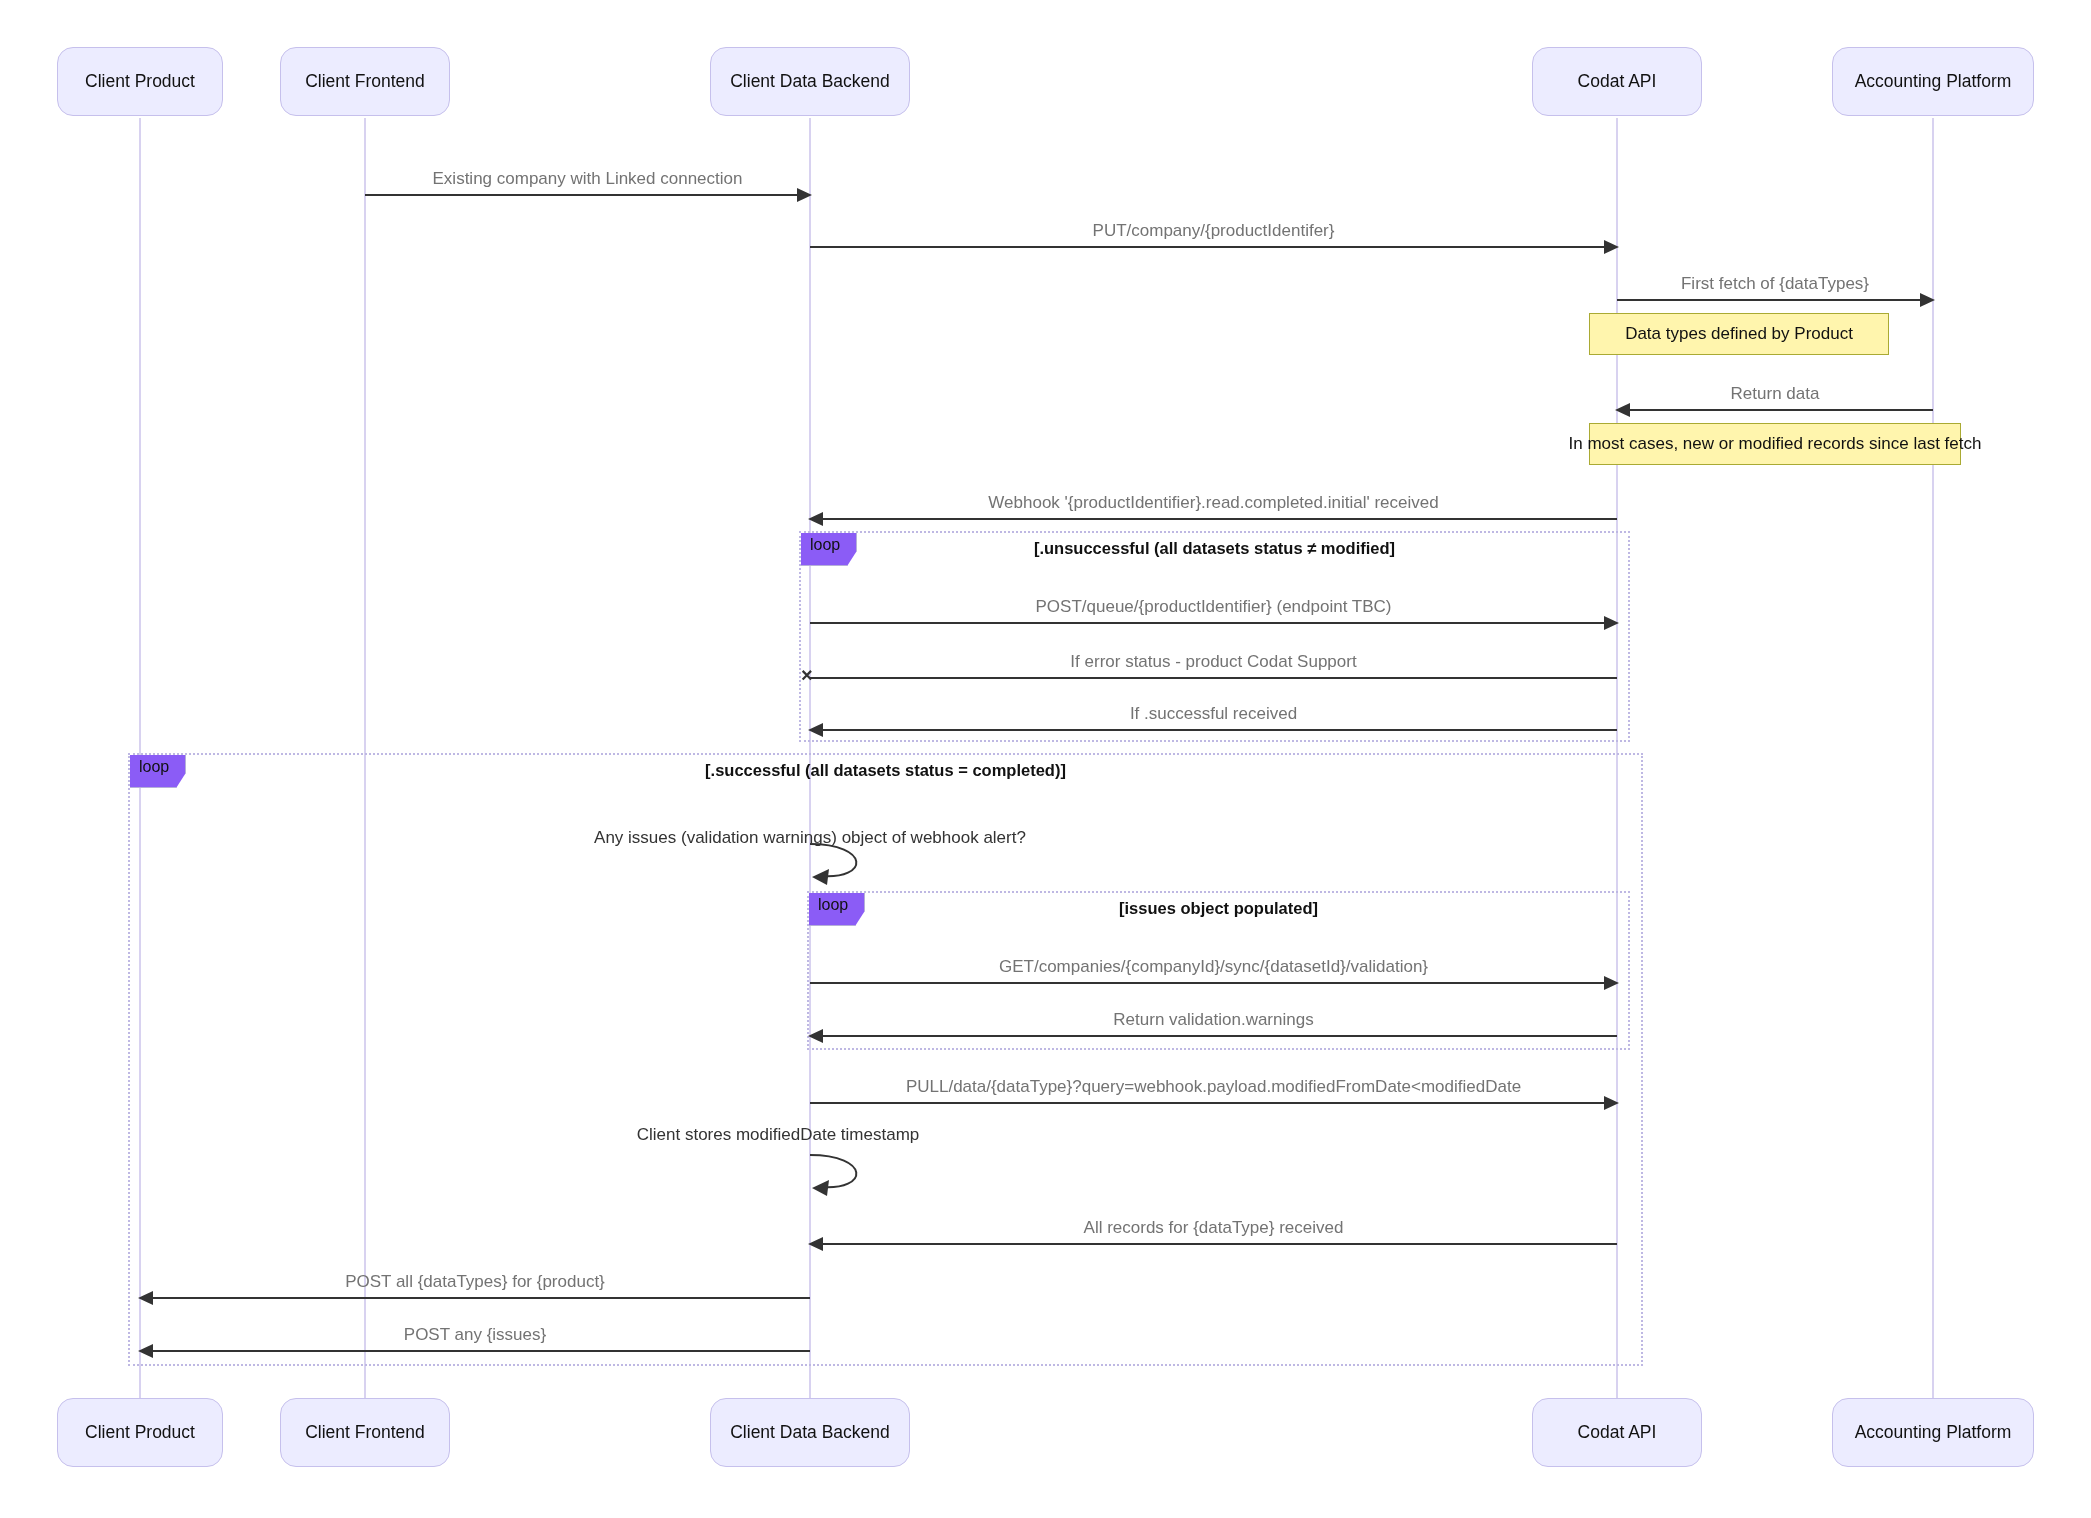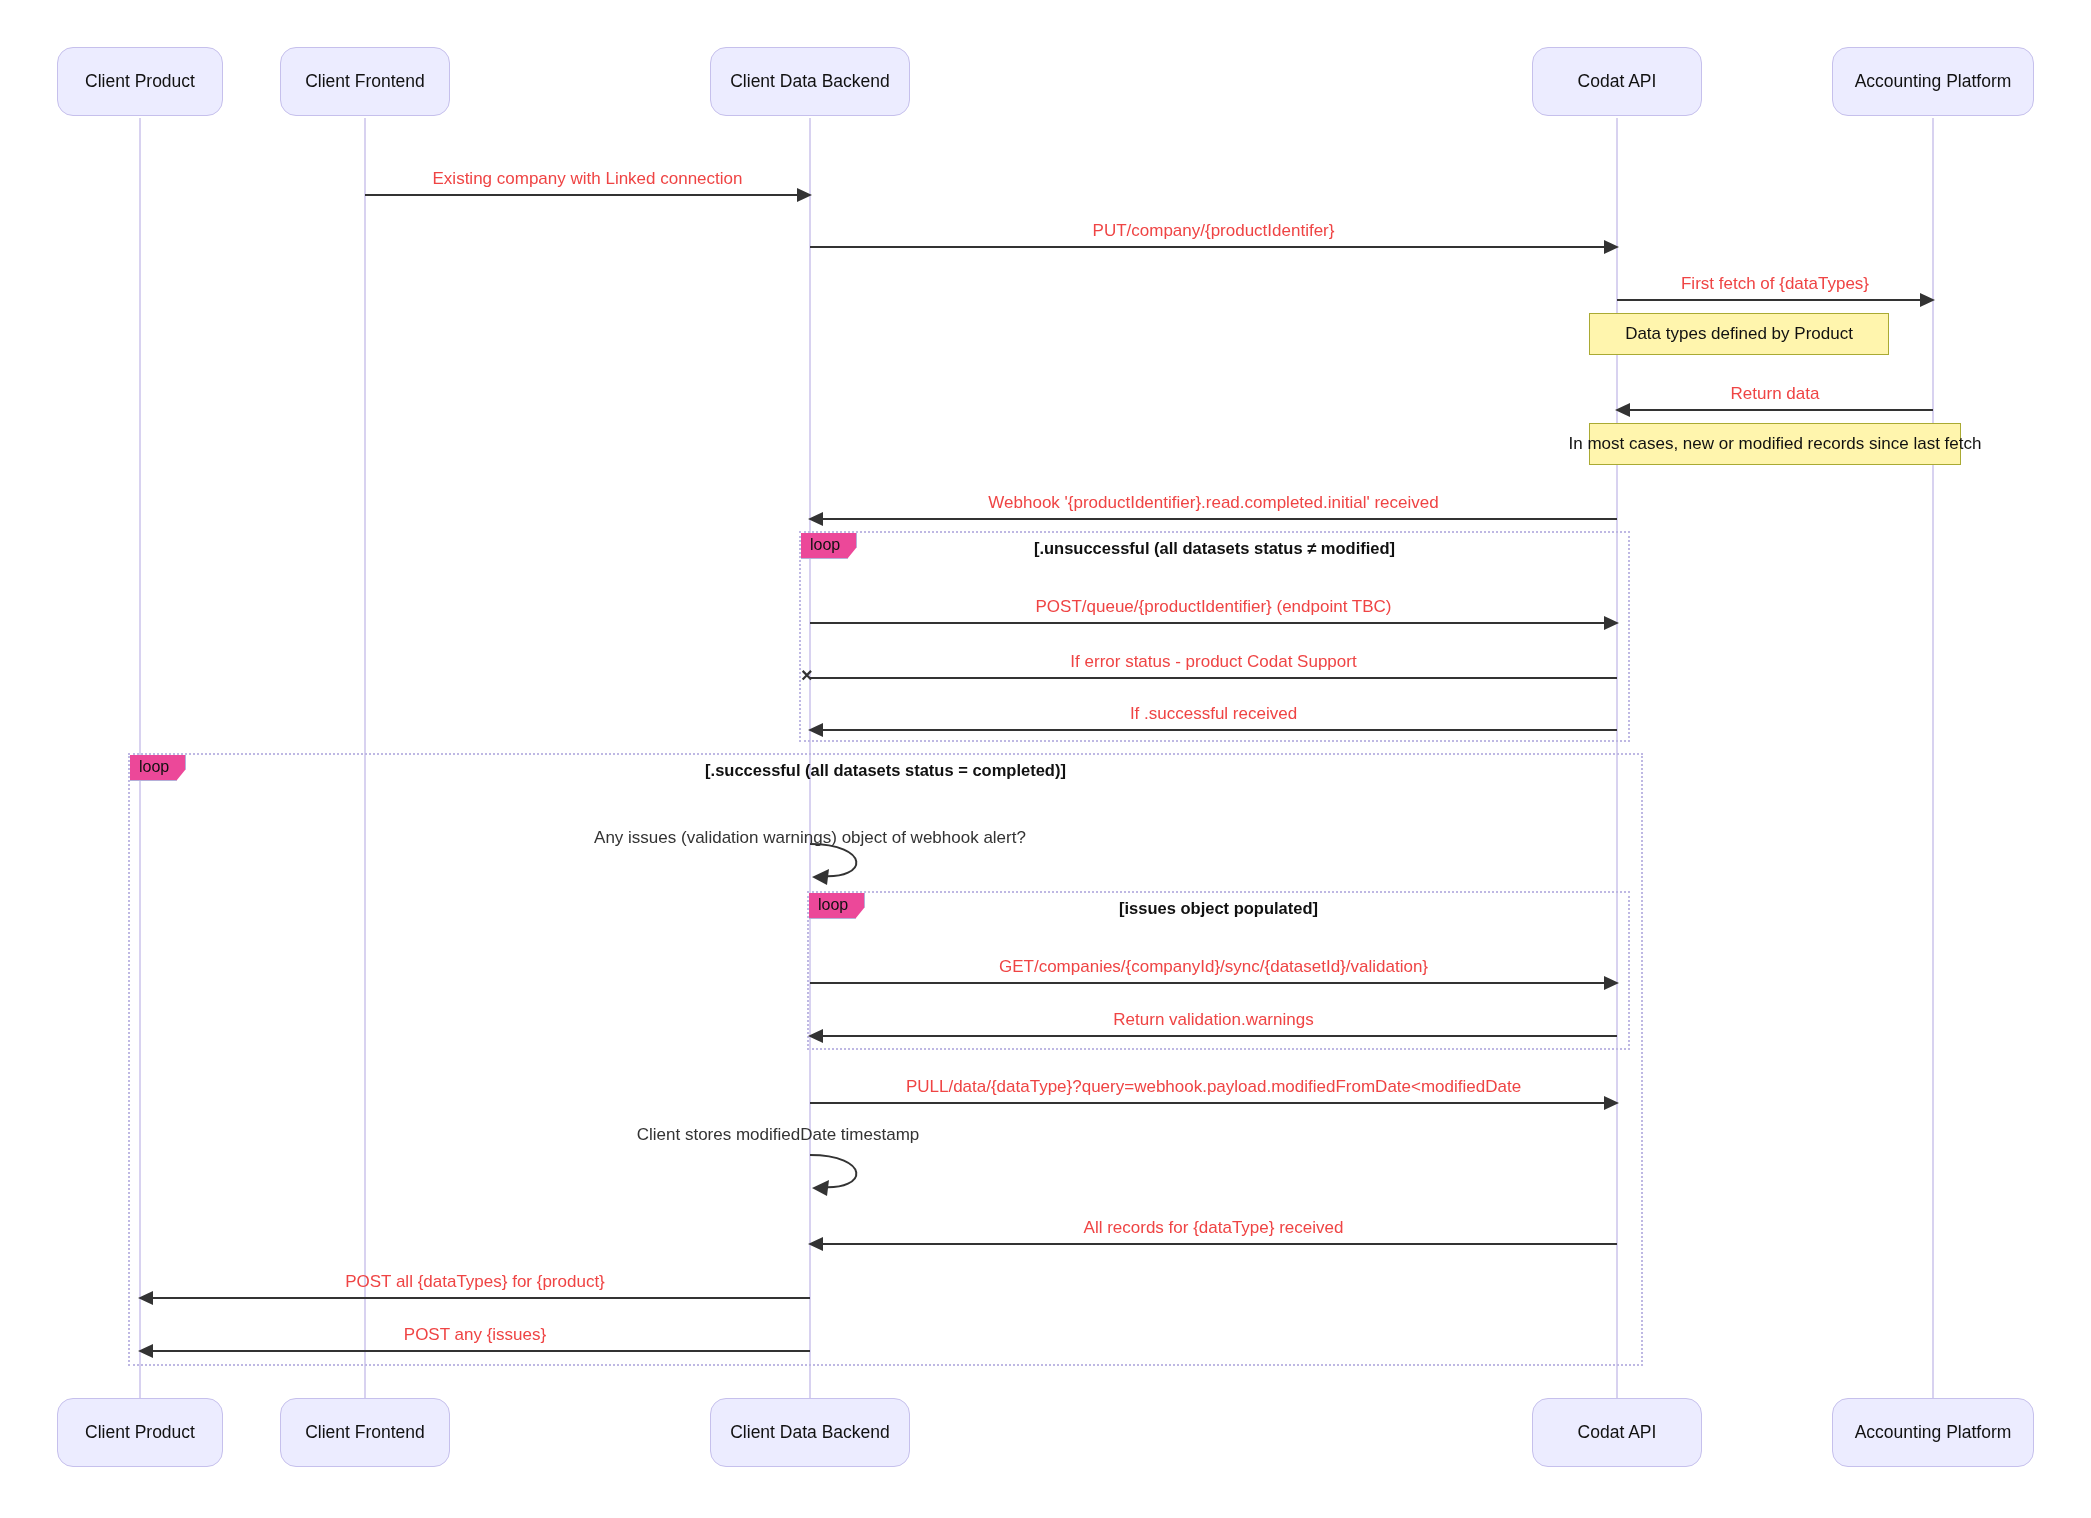--- a/index.html
+++ b/index.html
@@ -25,21 +25,21 @@
     box-sizing:border-box;
     z-index:5;
   }
   .msg{
     position:absolute;height:0;
     border-top:2px solid #333;
     z-index:4;
   }
   .lbl{
     position:absolute;left:50%;bottom:7px;transform:translateX(-50%);
-    white-space:nowrap;font-size:17px;color:#ef4444;
+    white-space:nowrap;font-size:17px;color:#737373;
   }
   .arrow-r{
     position:absolute;right:-2px;top:-8px;width:0;height:0;
     border-left:15px solid #333;
     border-top:7px solid transparent;
     border-bottom:7px solid transparent;
   }
   .arrow-l{
     position:absolute;left:-2px;top:-8px;width:0;height:0;
     border-right:15px solid #333;
@@ -51,22 +51,22 @@
     font-size:20px;font-weight:bold;color:#333;line-height:1;
   }
   .loopframe{
     position:absolute;
     border:2px dotted #beb8e3;
     box-sizing:border-box;
     z-index:2;
   }
   .looptab{
     position:absolute;left:0;top:0;
-    background:#ec4899;
-    padding:3px 16px 4px 9px;
+    background:#8b5cf6;
+    padding:3px 16px 11px 9px;
     font-size:16px;color:#111;
     clip-path:polygon(0 0,100% 0,100% 52%,82% 100%,0 100%);
     border-right:1px solid #b5afd8;border-bottom:1px solid #b5afd8;
   }
   .loopcond{
     position:absolute;top:6px;left:50%;transform:translateX(-50%);
     white-space:nowrap;font-size:16.5px;font-weight:600;color:#111;
   }
   .note{
     position:absolute;height:42px;

